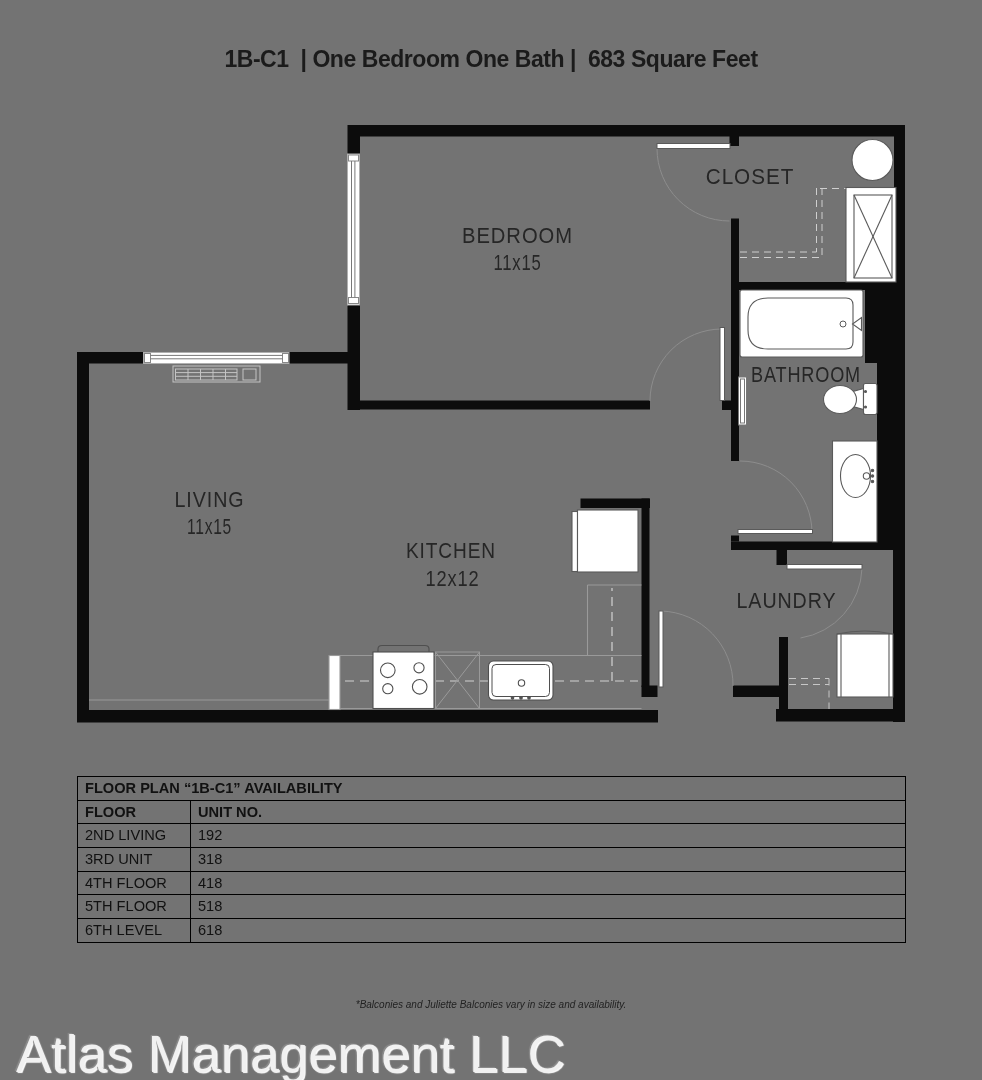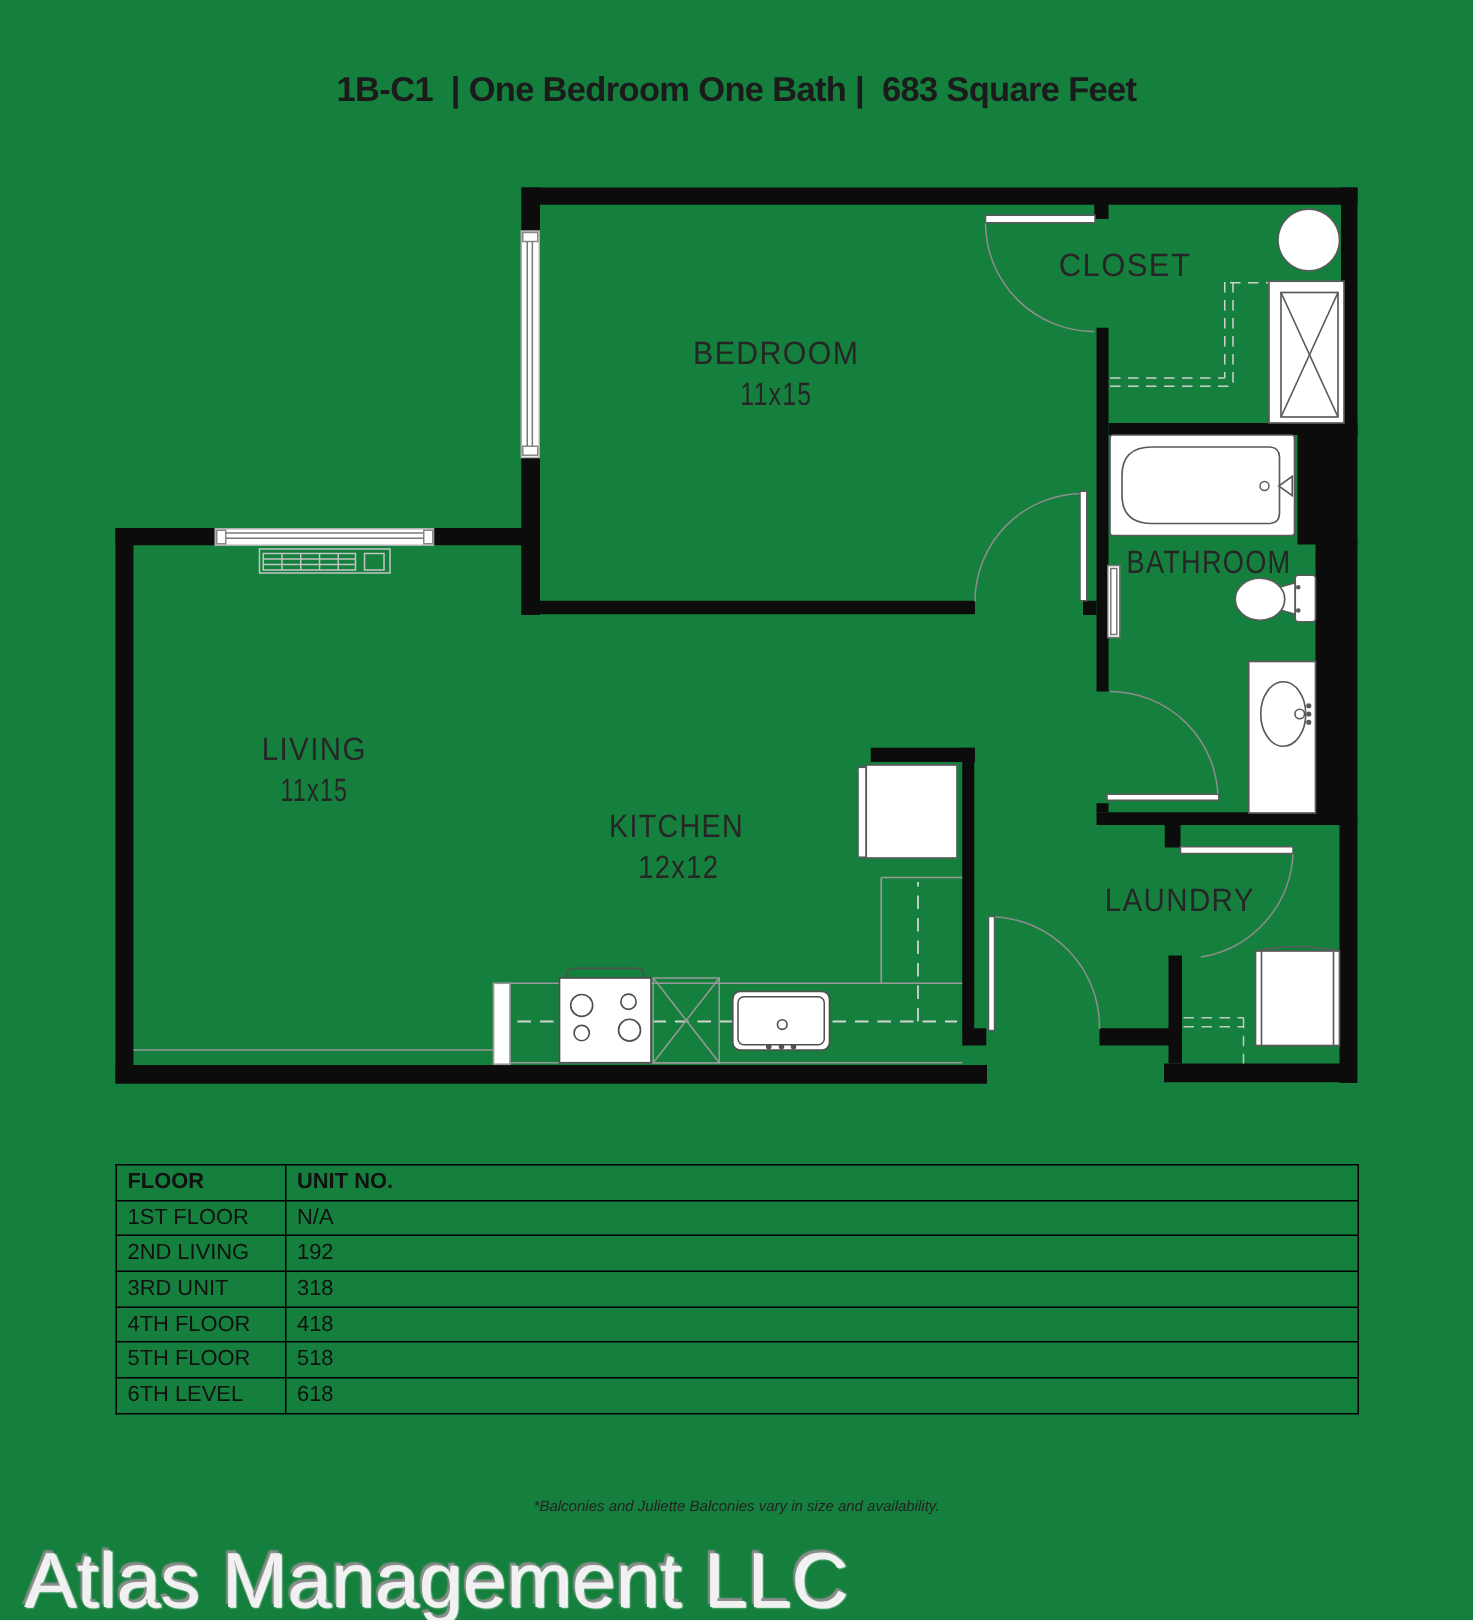--- a/index.html
+++ b/index.html
@@ -1,16 +1,16 @@
 <!DOCTYPE html>
 <html><head>
 <meta charset="utf-8">
 <style>
   html,body{margin:0;padding:0;background:#fff;-webkit-font-smoothing:antialiased;}
-  #page{position:relative;width:982px;height:1080px;background:#15803d;overflow:hidden;
+  #page{position:relative;width:982px;height:1080px;background:#737373;overflow:hidden;
         font-family:"Liberation Sans",sans-serif;}
   #title{position:absolute;left:0;top:46px;width:982px;text-align:center;
          font-size:23px;font-weight:bold;color:#1b1b1b;letter-spacing:-0.45px;}
   svg{position:absolute;left:0;top:0;}
   svg text{font-family:"Liberation Sans",sans-serif;fill:#262626;}
   .rm{font-size:21.5px;letter-spacing:1px;}
   #tbl{position:absolute;left:77px;top:776px;width:829px;border-collapse:collapse;
        color:#111;}
   #tbl td{border:1.5px solid #000;font-size:14.6px;height:22.7px;padding:0 0 0 7px;
           line-height:1;}
@@ -250,29 +250,28 @@
 
     <text class="rm" x="452.5" y="585.5" text-anchor="middle" textLength="54" lengthAdjust="spacingAndGlyphs">12x12</text>
 
     <text class="rm" x="806" y="382" text-anchor="middle" textLength="110" lengthAdjust="spacingAndGlyphs">BATHROOM</text>
 
     <text class="rm" x="786.5" y="607.5" text-anchor="middle" textLength="100" lengthAdjust="spacingAndGlyphs">LAUNDRY</text>
   </svg>
 
   <table id="tbl">
     <tbody>
+        <tr>
+          <td colspan="2" class="b">FLOOR PLAN “1B-C1” AVAILABILITY</td>
+        </tr>
     <tr>
           <td class="b" style="width:105px;">FLOOR</td>
           <td class="b">UNIT NO.</td>
         </tr>
     <tr>
-          <td>1ST FLOOR</td>
-          <td>N/A</td>
-        </tr>
-    <tr>
           <td>2ND LIVING</td>
           <td>192</td>
         </tr>
     <tr>
           <td>3RD UNIT</td>
           <td>318</td>
         </tr>
     <tr>
           <td>4TH FLOOR</td>
           <td>418</td>

